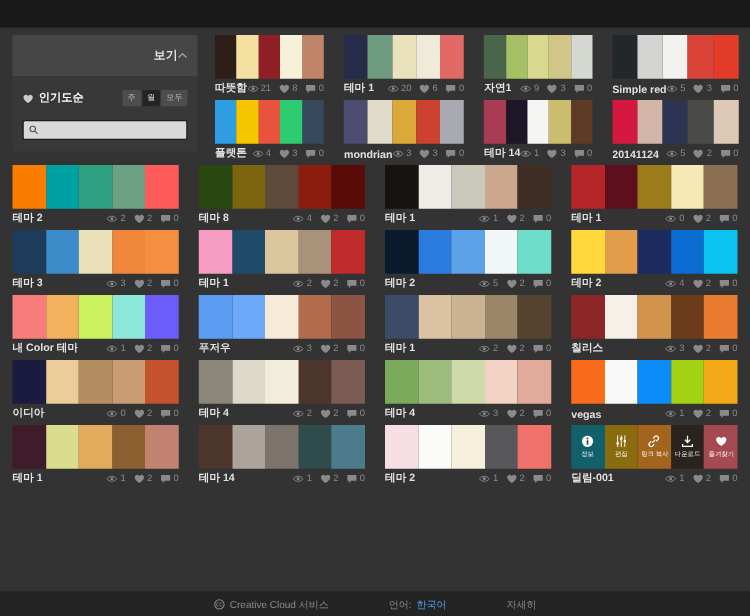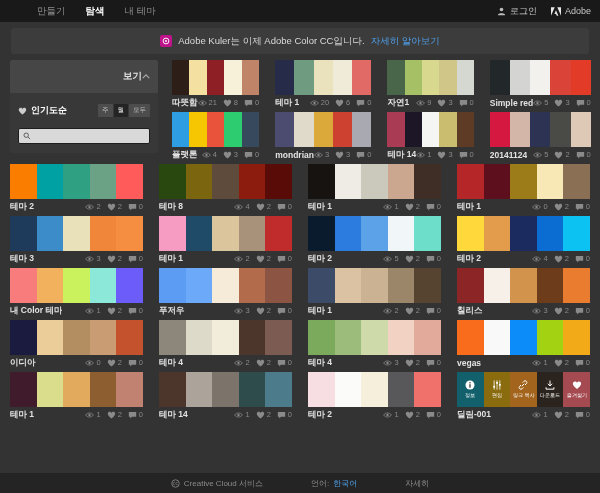--- a/index.html
+++ b/index.html
@@ -76,58 +76,22 @@
   .f-item { color:#8a8a8a; font-size:8px; display:flex; gap:4px; align-items:center; cursor:pointer; white-space:nowrap; }
   .f-item svg { width:9px; height:9px; display:block; }
   .f-link-blue { color:#4f9fe8; }
 </style>
 </head>
 <body>
 
 <div class="app">
 
   <header class="navbar">
-    <nav class="nav-items">
-      <span class="nav-item">만들기</span>
-      <span class="nav-item active">탐색</span>
-      <span class="nav-item">내 테마</span>
-    </nav>
-    <div class="nav-right">
-      <span class="login">
-        <span>
-          <svg viewBox="0 0 12 12">
-              <circle cx="6" cy="3.4" r="2.4" fill="#bdbdbd"></circle>
-              <path d="M1.2 11 C1.2 7.6 10.8 7.6 10.8 11 Z" fill="#bdbdbd"></path>
-            </svg>
-        </span>
-        <span>로그인</span>
-      </span>
-      <span class="brand">
-        <span>
-          <svg viewBox="0 0 14 12">
-              <path d="M0 0 H5.2 L0 12 Z" fill="#e8e8e8"></path>
-              <path d="M14 0 H8.8 L14 12 Z" fill="#e8e8e8"></path>
-              <path d="M7 4.2 L10.3 12 H8.1 L7.1 9.4 H4.8 Z" fill="#e8e8e8"></path>
-            </svg>
-        </span>
-        <span>Adobe</span>
-      </span>
-    </div>
   </header>
 
-  <div class="banner">
-    <span class="kicon">
-      <svg viewBox="0 0 10 10">
-          <circle cx="5" cy="5" r="3.6" fill="none" stroke="#ffffff" stroke-width="1.2"></circle>
-          <circle cx="5" cy="5" r="1.2" fill="#ffffff"></circle>
-        </svg>
-    </span>
-    <span class="banner-msg">Adobe Kuler는 이제 Adobe Color CC입니다.</span>
-    <span class="banner-link">자세히 알아보기</span>
-  </div>
 
   <div class="content">
     <div class="top">
       <aside class="sidebar">
         <div class="sb-header">
           <span>보기</span>
           <span>
             <svg viewBox="0 0 10 6">
                 <path d="M1 5 L5 1 L9 5" fill="none" stroke="#aaaaaa" stroke-width="1.4"></path>
               </svg>

